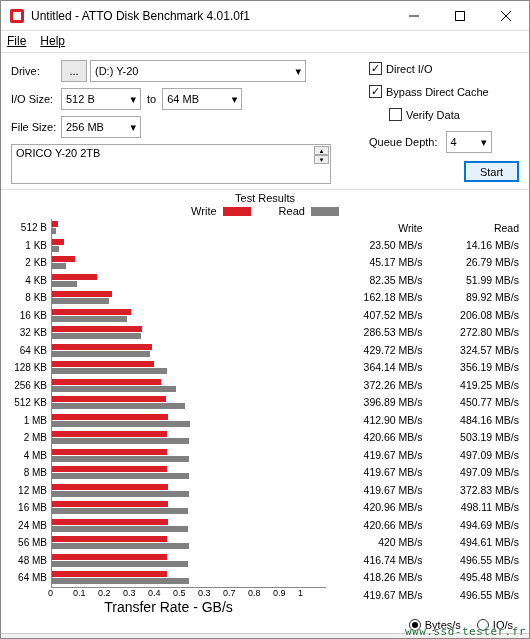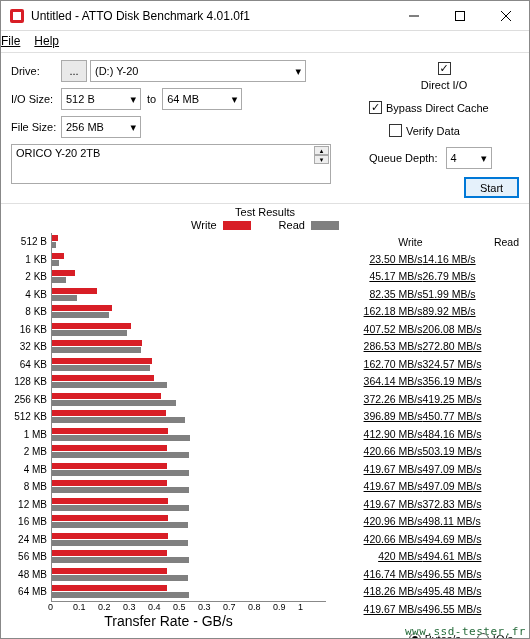--- a/index.html
+++ b/index.html
@@ -4,21 +4,21 @@
 <style>
   * { margin: 0; padding: 0; box-sizing: border-box; }
   body { font-family: "Segoe UI", Tahoma, sans-serif; font-size: 11px; background: #fff; width: 530px; height: 639px; overflow: hidden; border: 1px solid #888; }
   .titlebar { height: 30px; display: flex; align-items: center; background: #fff; border-bottom: 1px solid #ddd; }
   .titlebar-icon { width: 16px; height: 16px; margin-left: 8px; margin-right: 6px; }
   .titlebar-icon svg { width: 16px; height: 16px; }
   .titlebar-title { flex: 1; font-size: 12px; color: #000; }
   .titlebar-btns { display: flex; }
   .tb-btn { width: 46px; height: 30px; display: flex; align-items: center; justify-content: center; }
   .tb-btn svg { width: 10px; height: 10px; }
-  .menubar { height: 20px; display: flex; gap: 14px; align-items: center; font-size: 12px; }
+  .menubar { height: 20px; padding-left: 6px; display: flex; gap: 14px; align-items: center; font-size: 12px; }
   .menubar span { }
   .menubar .ul { text-decoration: underline; }
   hr.sep { border: none; border-top: 1px solid #e0e0e0; margin: 1px 0; }
   .controls { padding: 6px 10px 4px 10px; }
   .row { display: flex; align-items: center; margin-bottom: 6px; }
   .lbl { width: 50px; }
   .combo { display: inline-flex; align-items: center; background: #fff; border: 1px solid #aaa; height: 22px; padding: 0 4px; font-size: 11px; position: relative; }
   .combo .arrow { margin-left: auto; }
   .btn-dots { width: 26px; height: 22px; border: 1px solid #aaa; background: #e9e9e9; display: inline-flex; align-items: center; justify-content: center; margin-right: 3px; }
   .chk { display: flex; align-items: center; gap: 4px; }
@@ -40,23 +40,23 @@
   .bars { flex: 1; position: relative; height: 100%; border-left: 1px solid #888; }
   .bar-w { position: absolute; top: 2px; height: 6px; background: #d81e26; left: 0; }
   .bar-r { position: absolute; top: 9px; height: 6px; background: #808080; left: 0; }
   .xaxis { display: flex; margin-left: 40px; border-top: 1px solid #888; font-size: 9px; }
   .xtick { flex: 1; text-align: left; position: relative; transform: translateX(-3px); }
   .xlabel { text-align: center; font-size: 14px; margin-top: 1px; }
   .data-table { flex: 1; font-size: 10.5px; }
   .data-head { display: flex; height: 17px; align-items: center; }
   .dh-w { flex: 1; text-align: right; }
   .dh-r { flex: 1; text-align: right; }
-  .data-row { display: flex; height: 17.5px; align-items: center; text-decoration: underline; }
+  .data-row { display: flex; height: 17.5px; align-items: center; }
   .data-row .w { flex: 1; text-align: right; }
-  .data-row .r { flex: 1; }
+  .data-row .r { flex: 1; text-align: right; }
   .radio-row { display: flex; justify-content: flex-end; gap: 16px; padding: 4px 16px 2px 0; font-size: 11px; }
   .radio { display: flex; align-items: center; gap: 4px; }
   .rbox { width: 12px; height: 12px; border: 1px solid #333; border-radius: 50%; display: inline-flex; align-items: center; justify-content: center; }
   .rbox.sel::after { content: ""; width: 6px; height: 6px; background: #000; border-radius: 50%; }
   .footer { height: 48px; background: linear-gradient(#f2f2f2,#eaeaea); border-top: 1px solid #ccc; display: flex; align-items: center; padding: 0 10px; position: relative; }
   .footer-logo { width: 76px; height: 32px; background: #d81e26; color: #fff; display: flex; align-items: center; justify-content: center; font-weight: bold; font-size: 16px; letter-spacing: 1px; }
   .footer-text { margin-left: 12px; }
   .footer-title { color: #d81e26; font-weight: bold; font-size: 14px; font-style: italic; }
   .watermark { position: absolute; bottom: 1px; right: 4px; font-family: monospace; font-size: 11px; color: #256b3a; text-shadow: 0 0 2px #fff, 0 0 2px #fff; z-index: 20; letter-spacing: 0.5px; }
   .chart-wrap { position: relative; }
@@ -130,21 +130,21 @@
       </div>
       <div class="desc-box">
         <span>ORICO Y-20 2TB</span>
         <div class="spin">
             <div>▴</div>
             <div>▾</div>
           </div>
       </div>
     </div>
     <div style="width:150px; padding-top:2px;">
-      <div class="chk" style="margin-bottom:10px;flex-direction:column;">
+      <div class="chk" style="margin-bottom:10px;">
         <span class="chkbox checked"></span>
         <span>Direct I/O</span>
       </div>
       <div class="chk" style="margin-bottom:10px;">
         <span class="chkbox checked"></span>
         <span>Bypass Direct Cache</span>
       </div>
       <div class="chk" style="margin-bottom:10px;margin-left:20px;">
         <span class="chkbox"></span>
         <span>Verify Data</span>
@@ -366,21 +366,21 @@
         </div>
         <div class="data-row">
           <span class="w">407.52 MB/s</span>
           <span class="r">206.08 MB/s</span>
         </div>
         <div class="data-row">
           <span class="w">286.53 MB/s</span>
           <span class="r">272.80 MB/s</span>
         </div>
         <div class="data-row">
-          <span class="w">162.70 MB/s</span>
+          <span class="w">429.72 MB/s</span>
           <span class="r">324.57 MB/s</span>
         </div>
         <div class="data-row">
           <span class="w">364.14 MB/s</span>
           <span class="r">356.19 MB/s</span>
         </div>
         <div class="data-row">
           <span class="w">372.26 MB/s</span>
           <span class="r">419.25 MB/s</span>
         </div>

